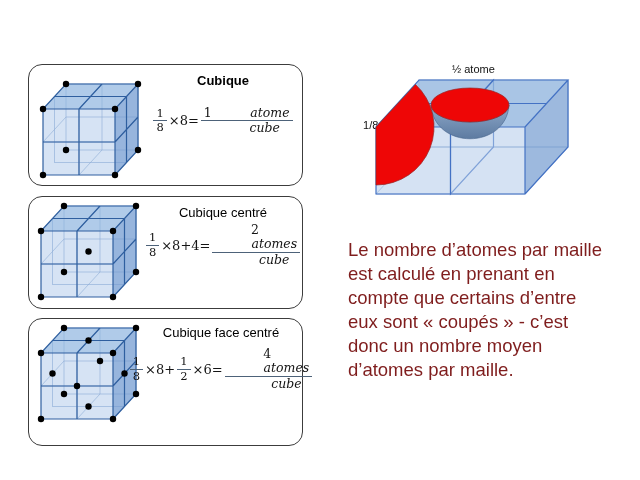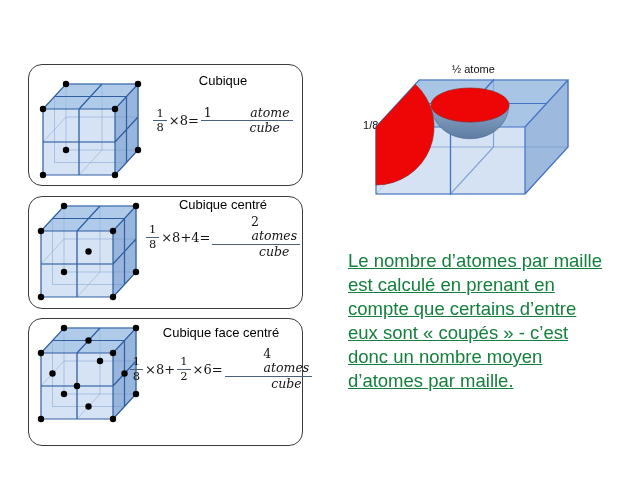--- a/index.html
+++ b/index.html
@@ -24,22 +24,22 @@
   .op{padding:0 2px;font-size:13px;}
   .word{font-style:italic;margin-left:36px;}
   .res{font-size:12.5px;}
 
   .cubewrap{position:absolute;}
 
   
   .ill-label{position:absolute;font-size:11px;color:#111;}
 
   
-  .note{position:absolute;left:348px;top:249px;width:258px;
-        font-size:18.5px;line-height:24px;color:#15803d;text-decoration:underline;}
+  .note{position:absolute;left:348px;top:238px;width:258px;
+        font-size:18.5px;line-height:24px;color:#7f1d1d;}
 
   svg{display:block;}
   .edge{stroke:#2f5f9f;stroke-width:1.2;fill:none;}
   .edge2{stroke:#4472c4;stroke-width:1.2;fill:none;}
   .hidden-edge{stroke:#6f94c4;stroke-width:0.9;fill:none;opacity:.7;}
   .dot{fill:#000;}
 </style>
 </head>
 <body>
 
@@ -61,21 +61,21 @@
           <circle class="dot" cx="80" cy="40" r="3.2"></circle>
         <circle class="dot" cx="31" cy="15" r="3.2"></circle>
           <circle class="dot" cx="103" cy="15" r="3.2"></circle>
         <circle class="dot" cx="8" cy="106" r="3.2"></circle>
           <circle class="dot" cx="80" cy="106" r="3.2"></circle>
         <circle class="dot" cx="103" cy="81" r="3.2"></circle>
           <circle class="dot" cx="31" cy="81" r="3.2"></circle>
       </svg>
     </div>
     <div class="rightcol">
-      <div class="btitle" style="margin-top:8px;">Cubique</div>
+      <div class="btitle" style="margin-top:8px;font-weight:bold;">Cubique</div>
       <div class="formula" style="margin-top:18px;">
         <span class="frac">
           <span class="num">1</span>
           <span class="den">8</span>
         </span>
         <span class="op">×8=</span>
         <span class="frac res">
           <span class="num"><span>1</span> <span class="word">atome</span></span>
           <span class="den word">cube</span>
         </span>
@@ -99,21 +99,21 @@
         <circle class="dot" cx="31" cy="15" r="3.2"></circle>
           <circle class="dot" cx="103" cy="15" r="3.2"></circle>
         <circle class="dot" cx="8" cy="106" r="3.2"></circle>
           <circle class="dot" cx="80" cy="106" r="3.2"></circle>
         <circle class="dot" cx="103" cy="81" r="3.2"></circle>
           <circle class="dot" cx="31" cy="81" r="3.2"></circle>
         <circle class="dot" cx="55.5" cy="60.5" r="3.2"></circle>
       </svg>
     </div>
     <div class="rightcol">
-      <div class="btitle" style="">Cubique centré</div>
+      <div class="btitle" style="margin-top:8px;">Cubique centré</div>
       <div class="formula" style="margin-top:3px;">
         <span class="frac">
           <span class="num">1</span>
           <span class="den">8</span>
         </span>
         <span class="op">×8+4=</span>
         <span class="frac res">
           <span class="num"><span>2</span> <span class="word">atomes</span></span>
           <span class="den word">cube</span>
         </span>

